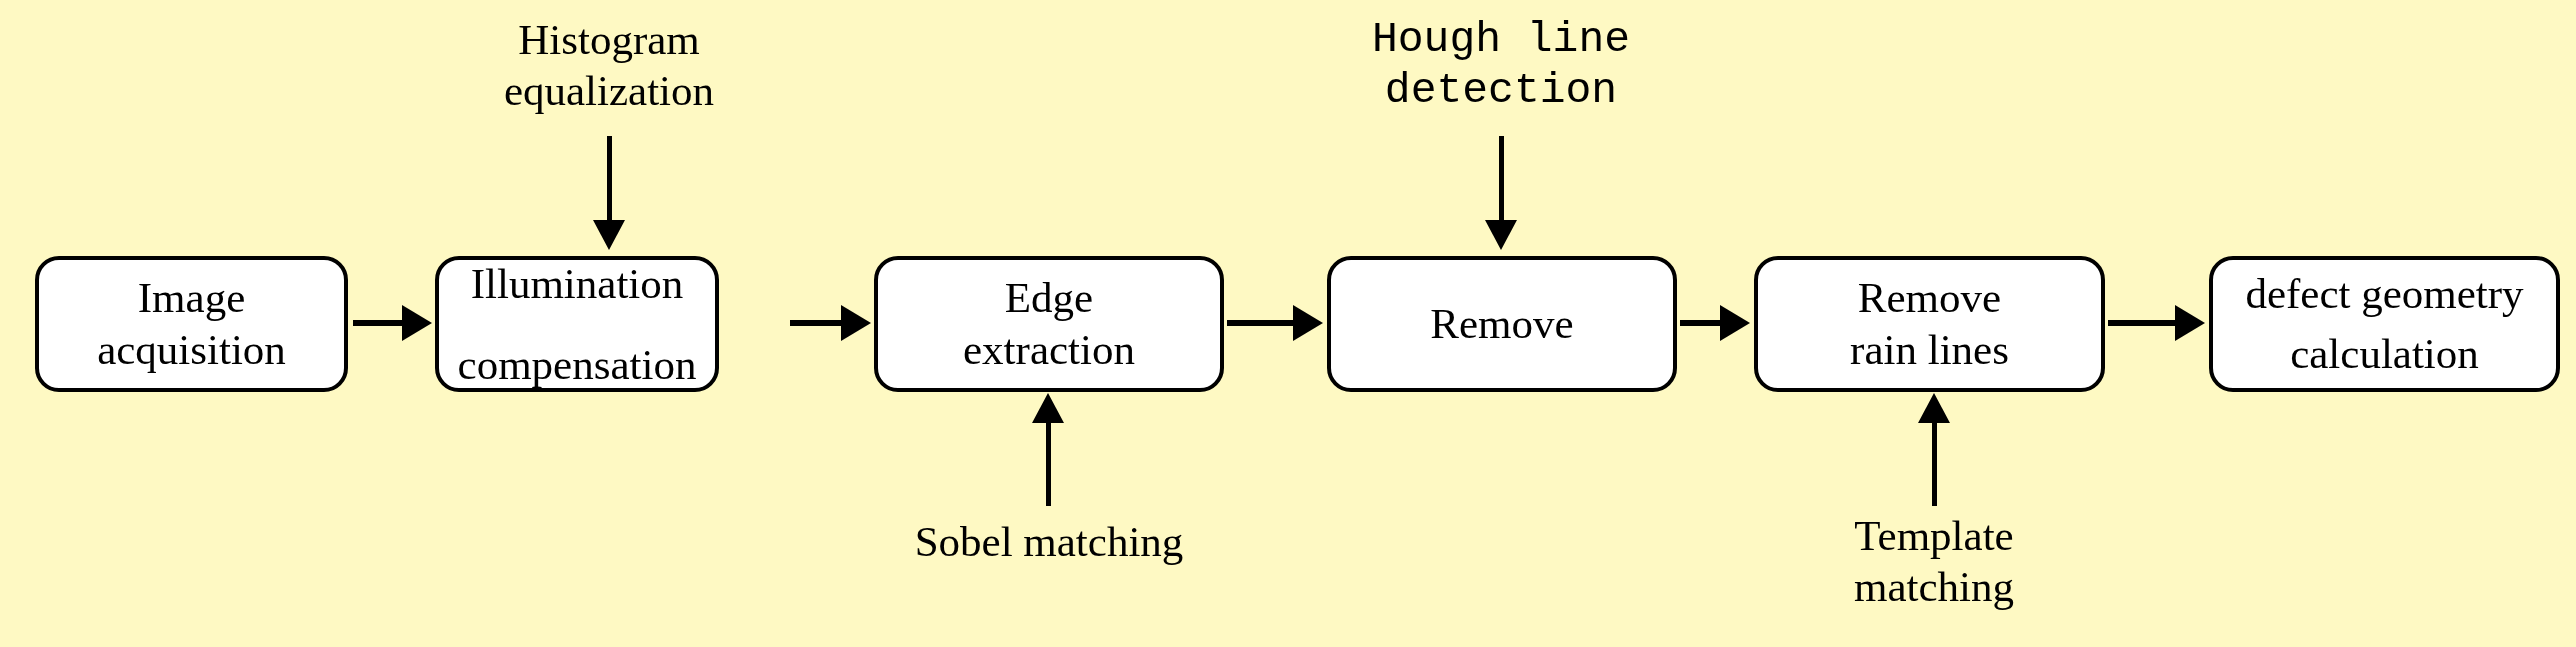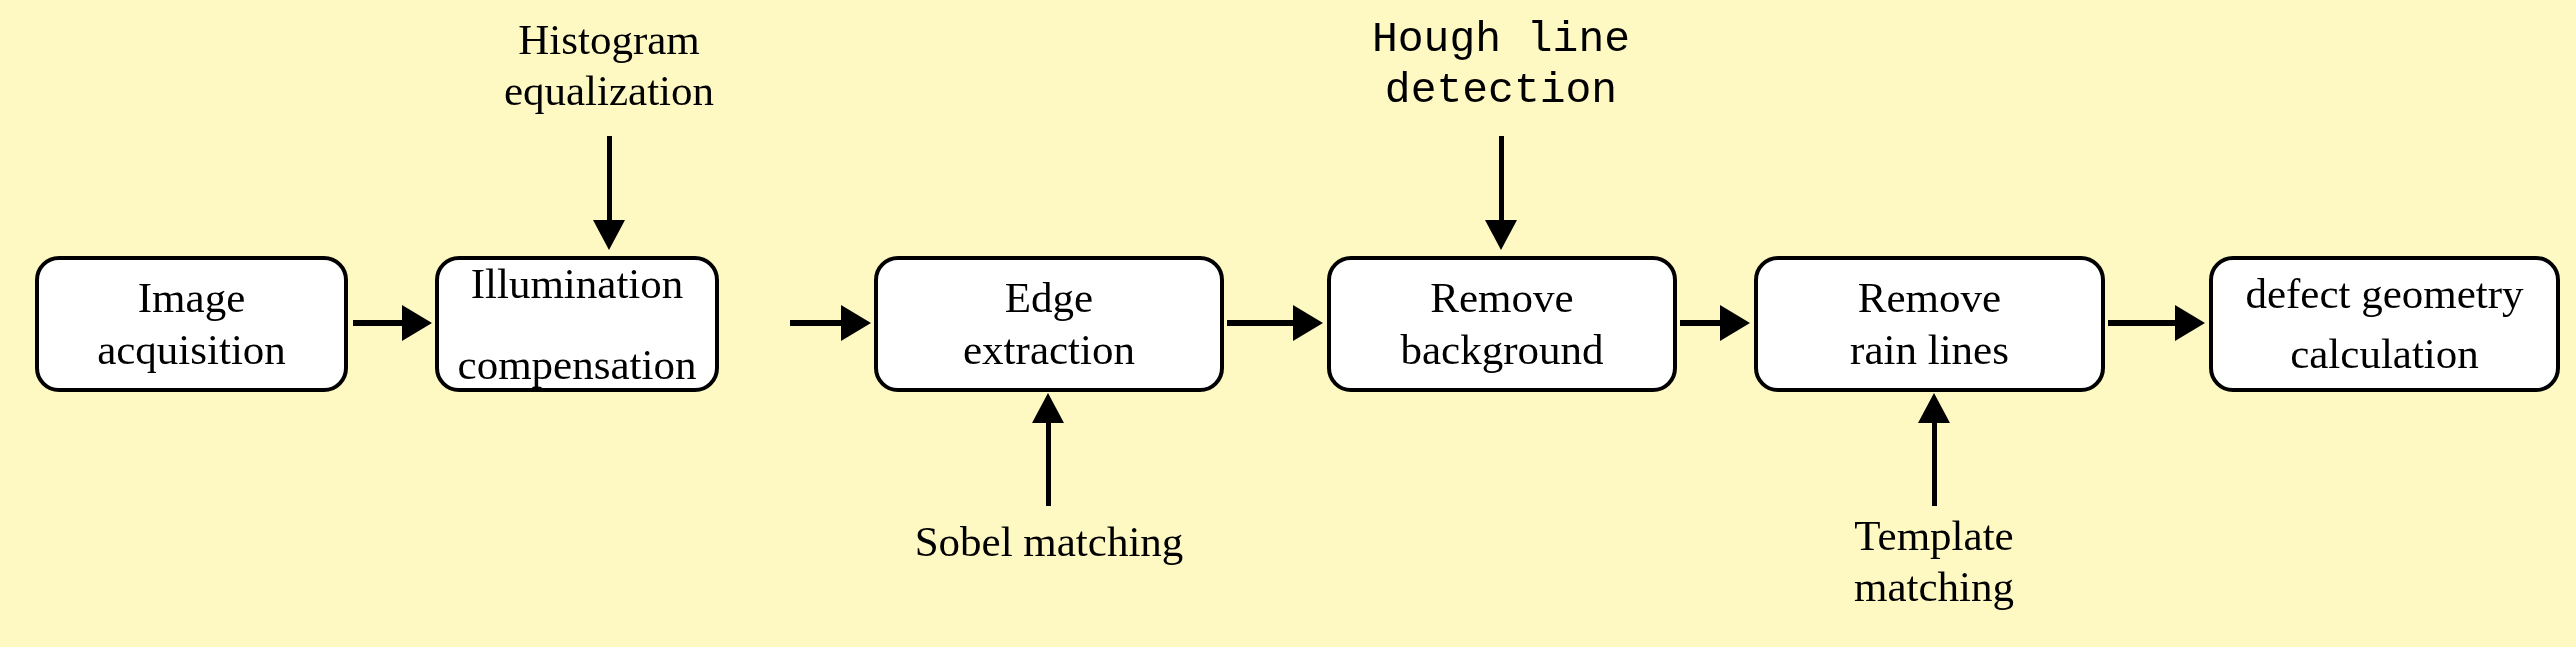--- a/index.html
+++ b/index.html
@@ -117,21 +117,20 @@
   <div class="node" style="left:435px; width:284px;gap:29px;">
     <div>Illumination</div>
     <div>compensation</div>
   </div>
   <div class="node" style="left:874px; width:350px;">
     <div>Edge</div>
     <div>extraction</div>
   </div>
   <div class="node" style="left:1327px; width:350px;">
     <div>Remove</div>
-    <div>background</div>
   </div>
   <div class="node" style="left:1754px; width:351px;">
     <div>Remove</div>
     <div>rain lines</div>
   </div>
   <div class="node" style="left:2209px; width:351px;gap:8px;">
     <div>defect geometry</div>
     <div>calculation</div>
   </div>
 

